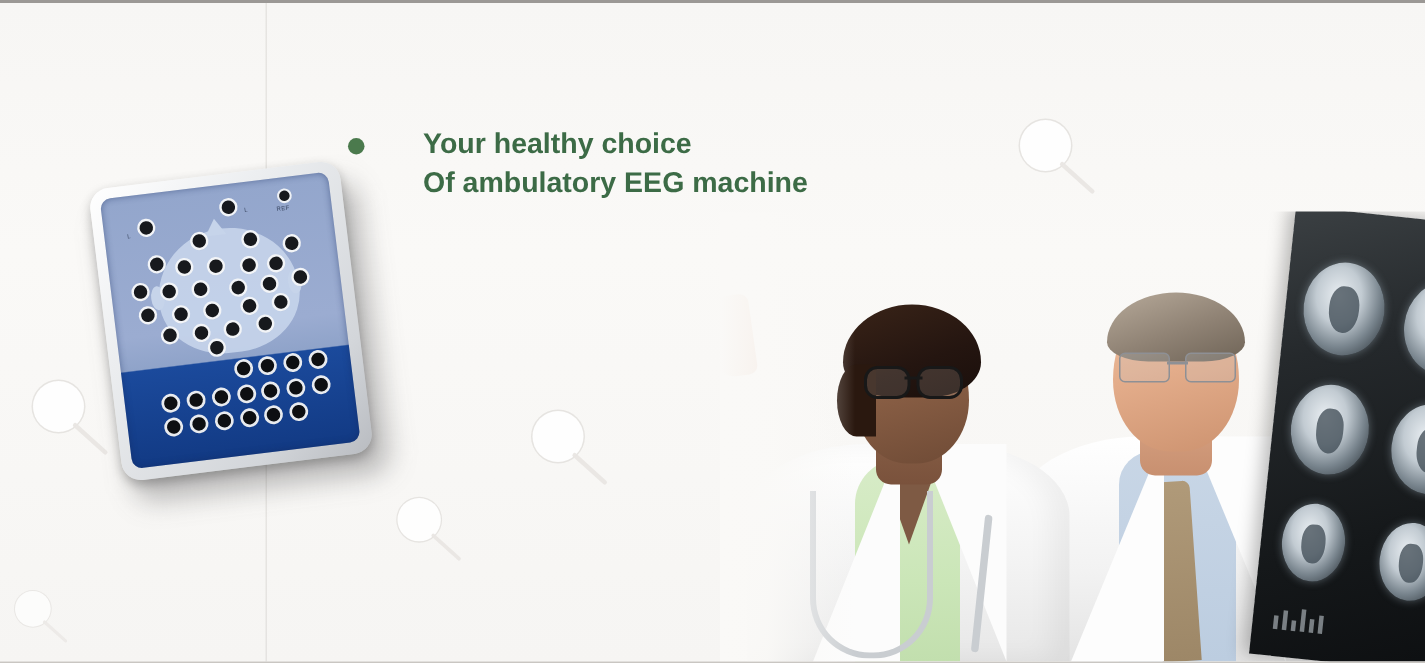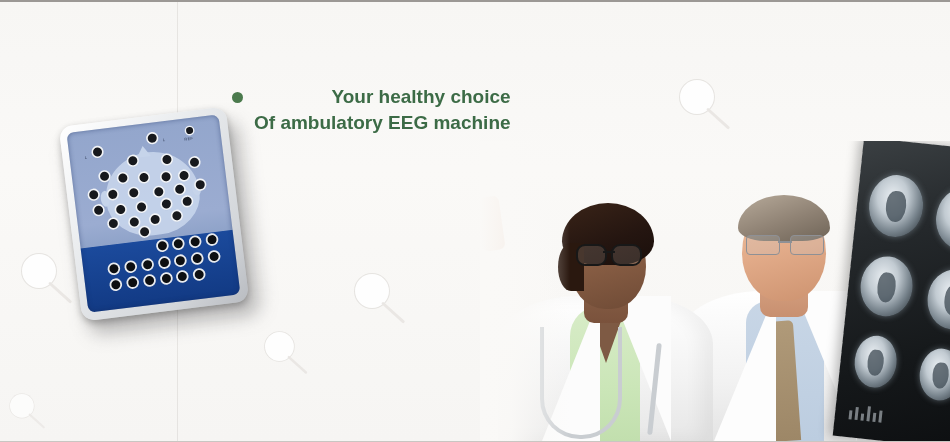--- a/index.html
+++ b/index.html
@@ -197,22 +197,21 @@
     font-weight: bold;
     font-style: italic;
     color: #2a9a2a;
     letter-spacing: 4px;
     margin-left: 32px;
     white-space: nowrap;
     text-shadow: 0.5px 0.5px 0 rgba(25,120,25,0.35);
   }
 
   .en-block {
-    margin-left: 11px;
-    text-align: right;
+    margin-left: 39px;
   }
   .en-line {
     font-family: "Liberation Sans", sans-serif;
     font-size: 19px;
     font-weight: bold;
     color: #3c6b46;
     line-height: 26px;
     white-space: nowrap;
   }
 

